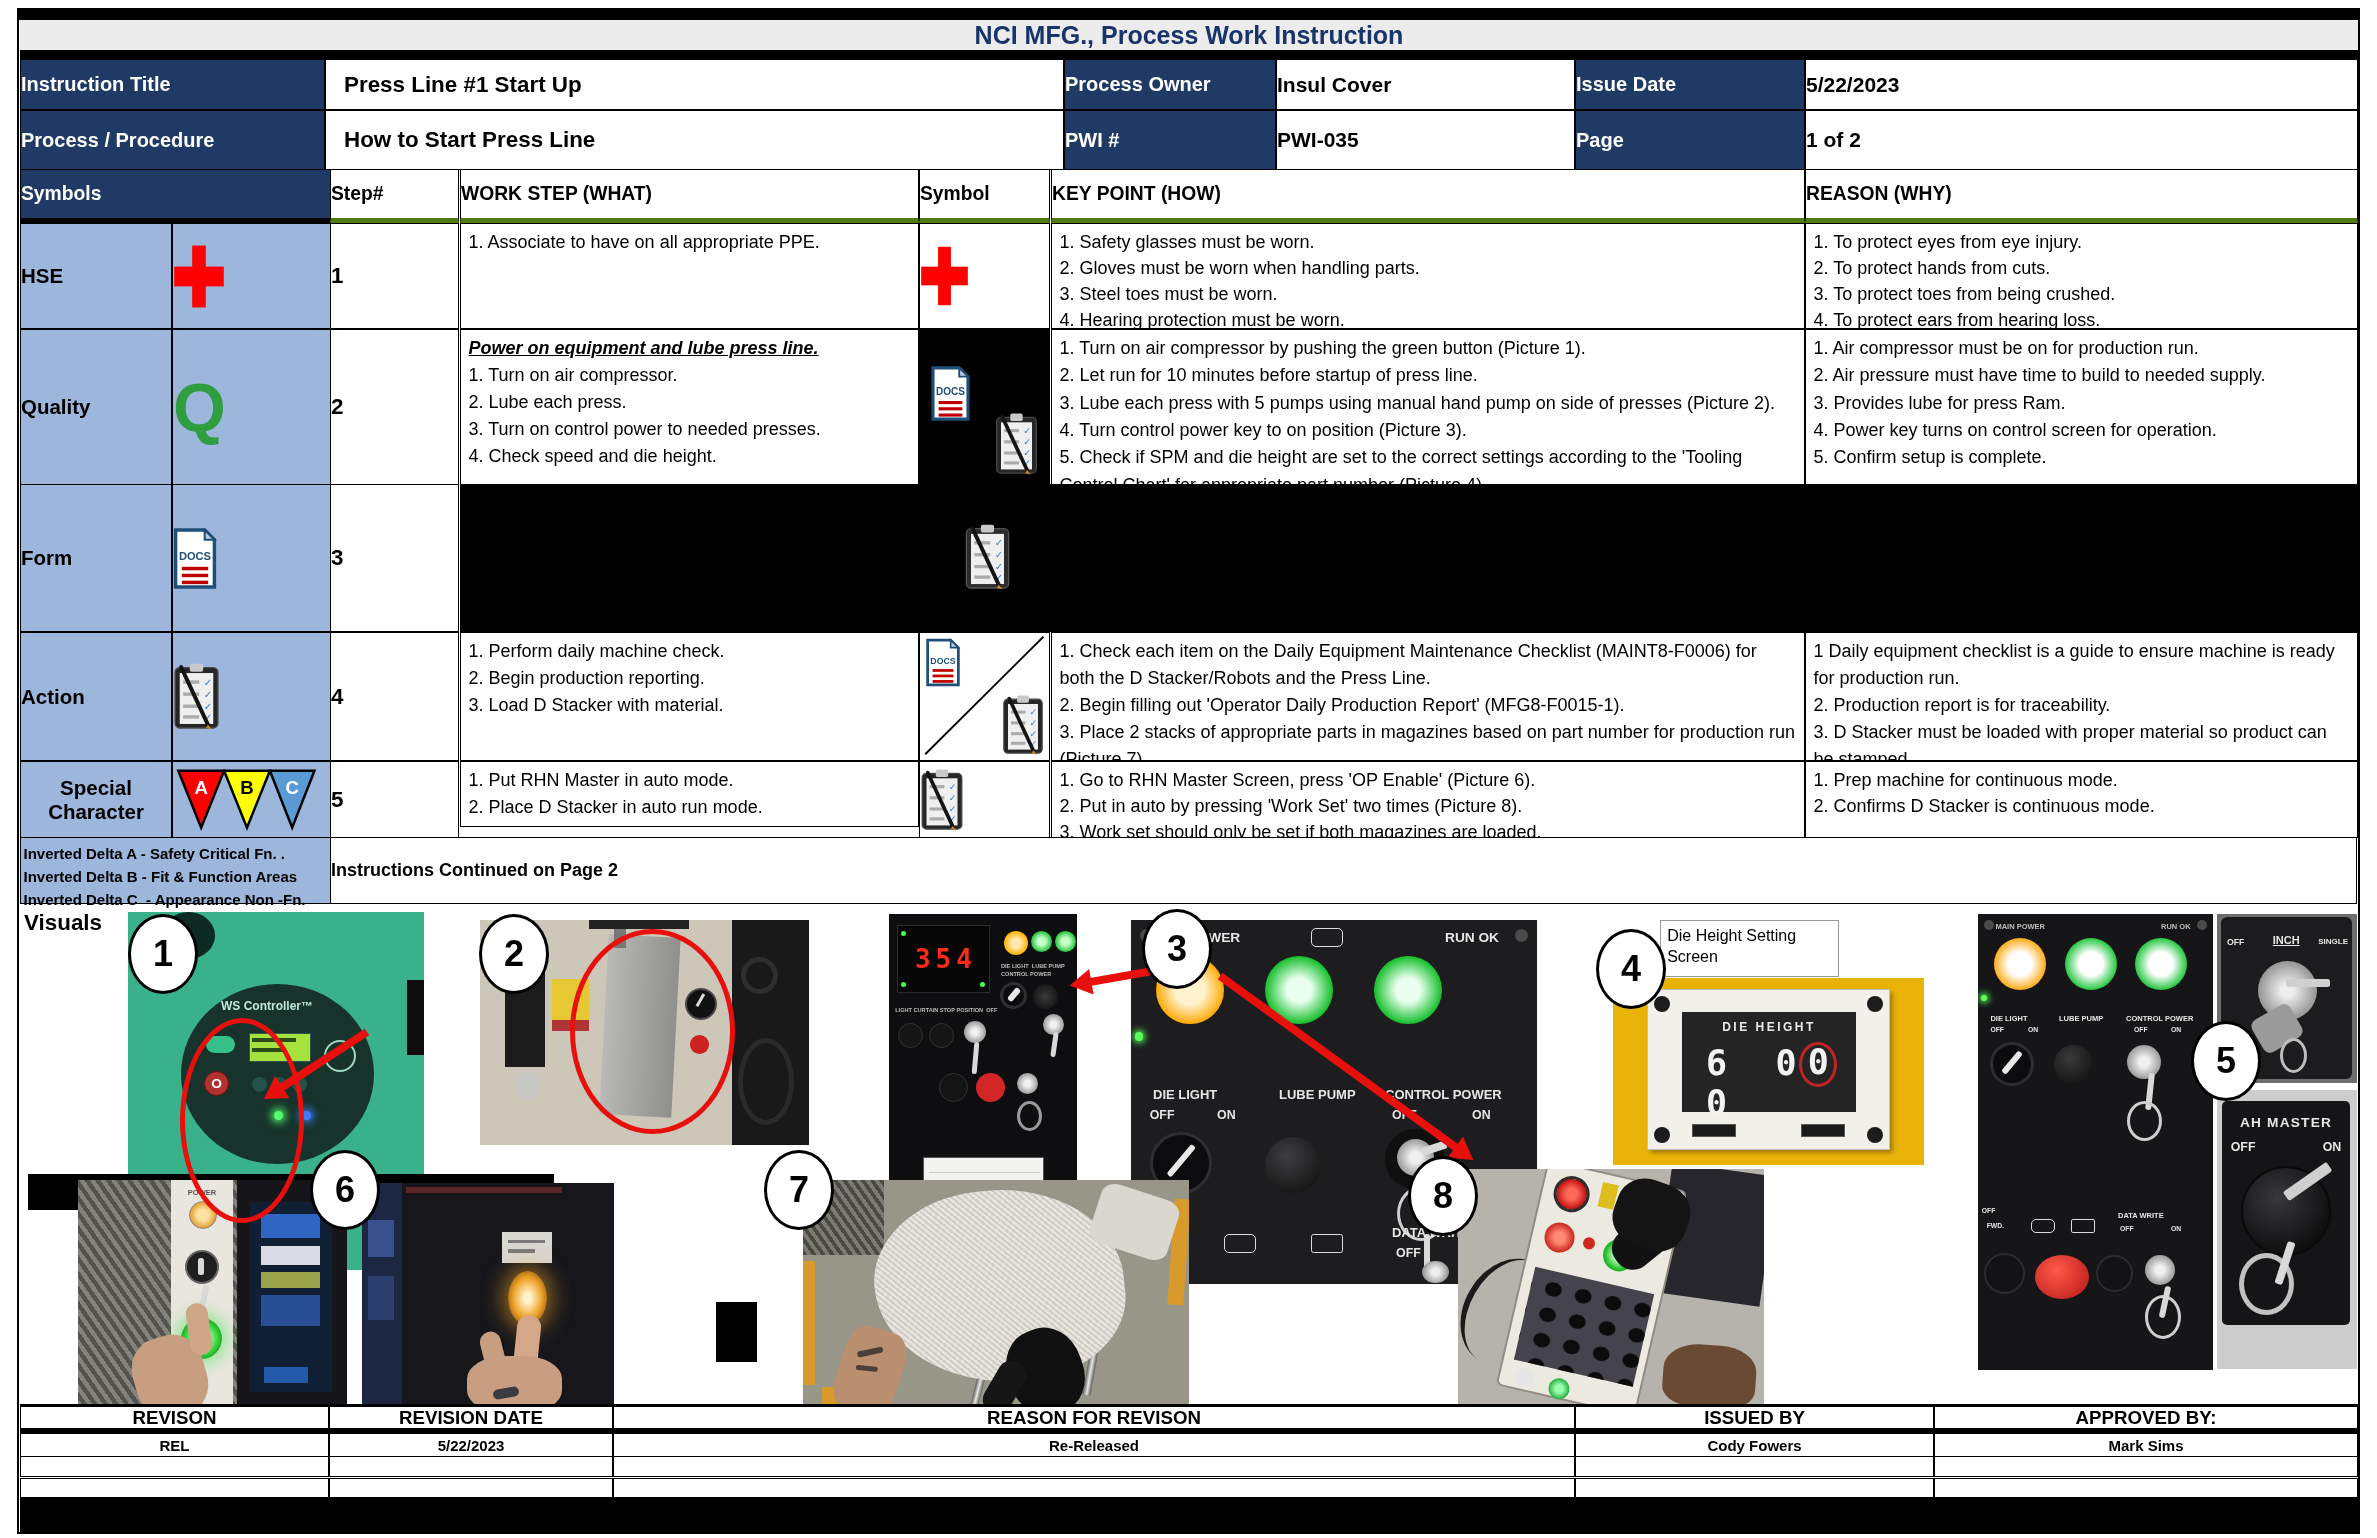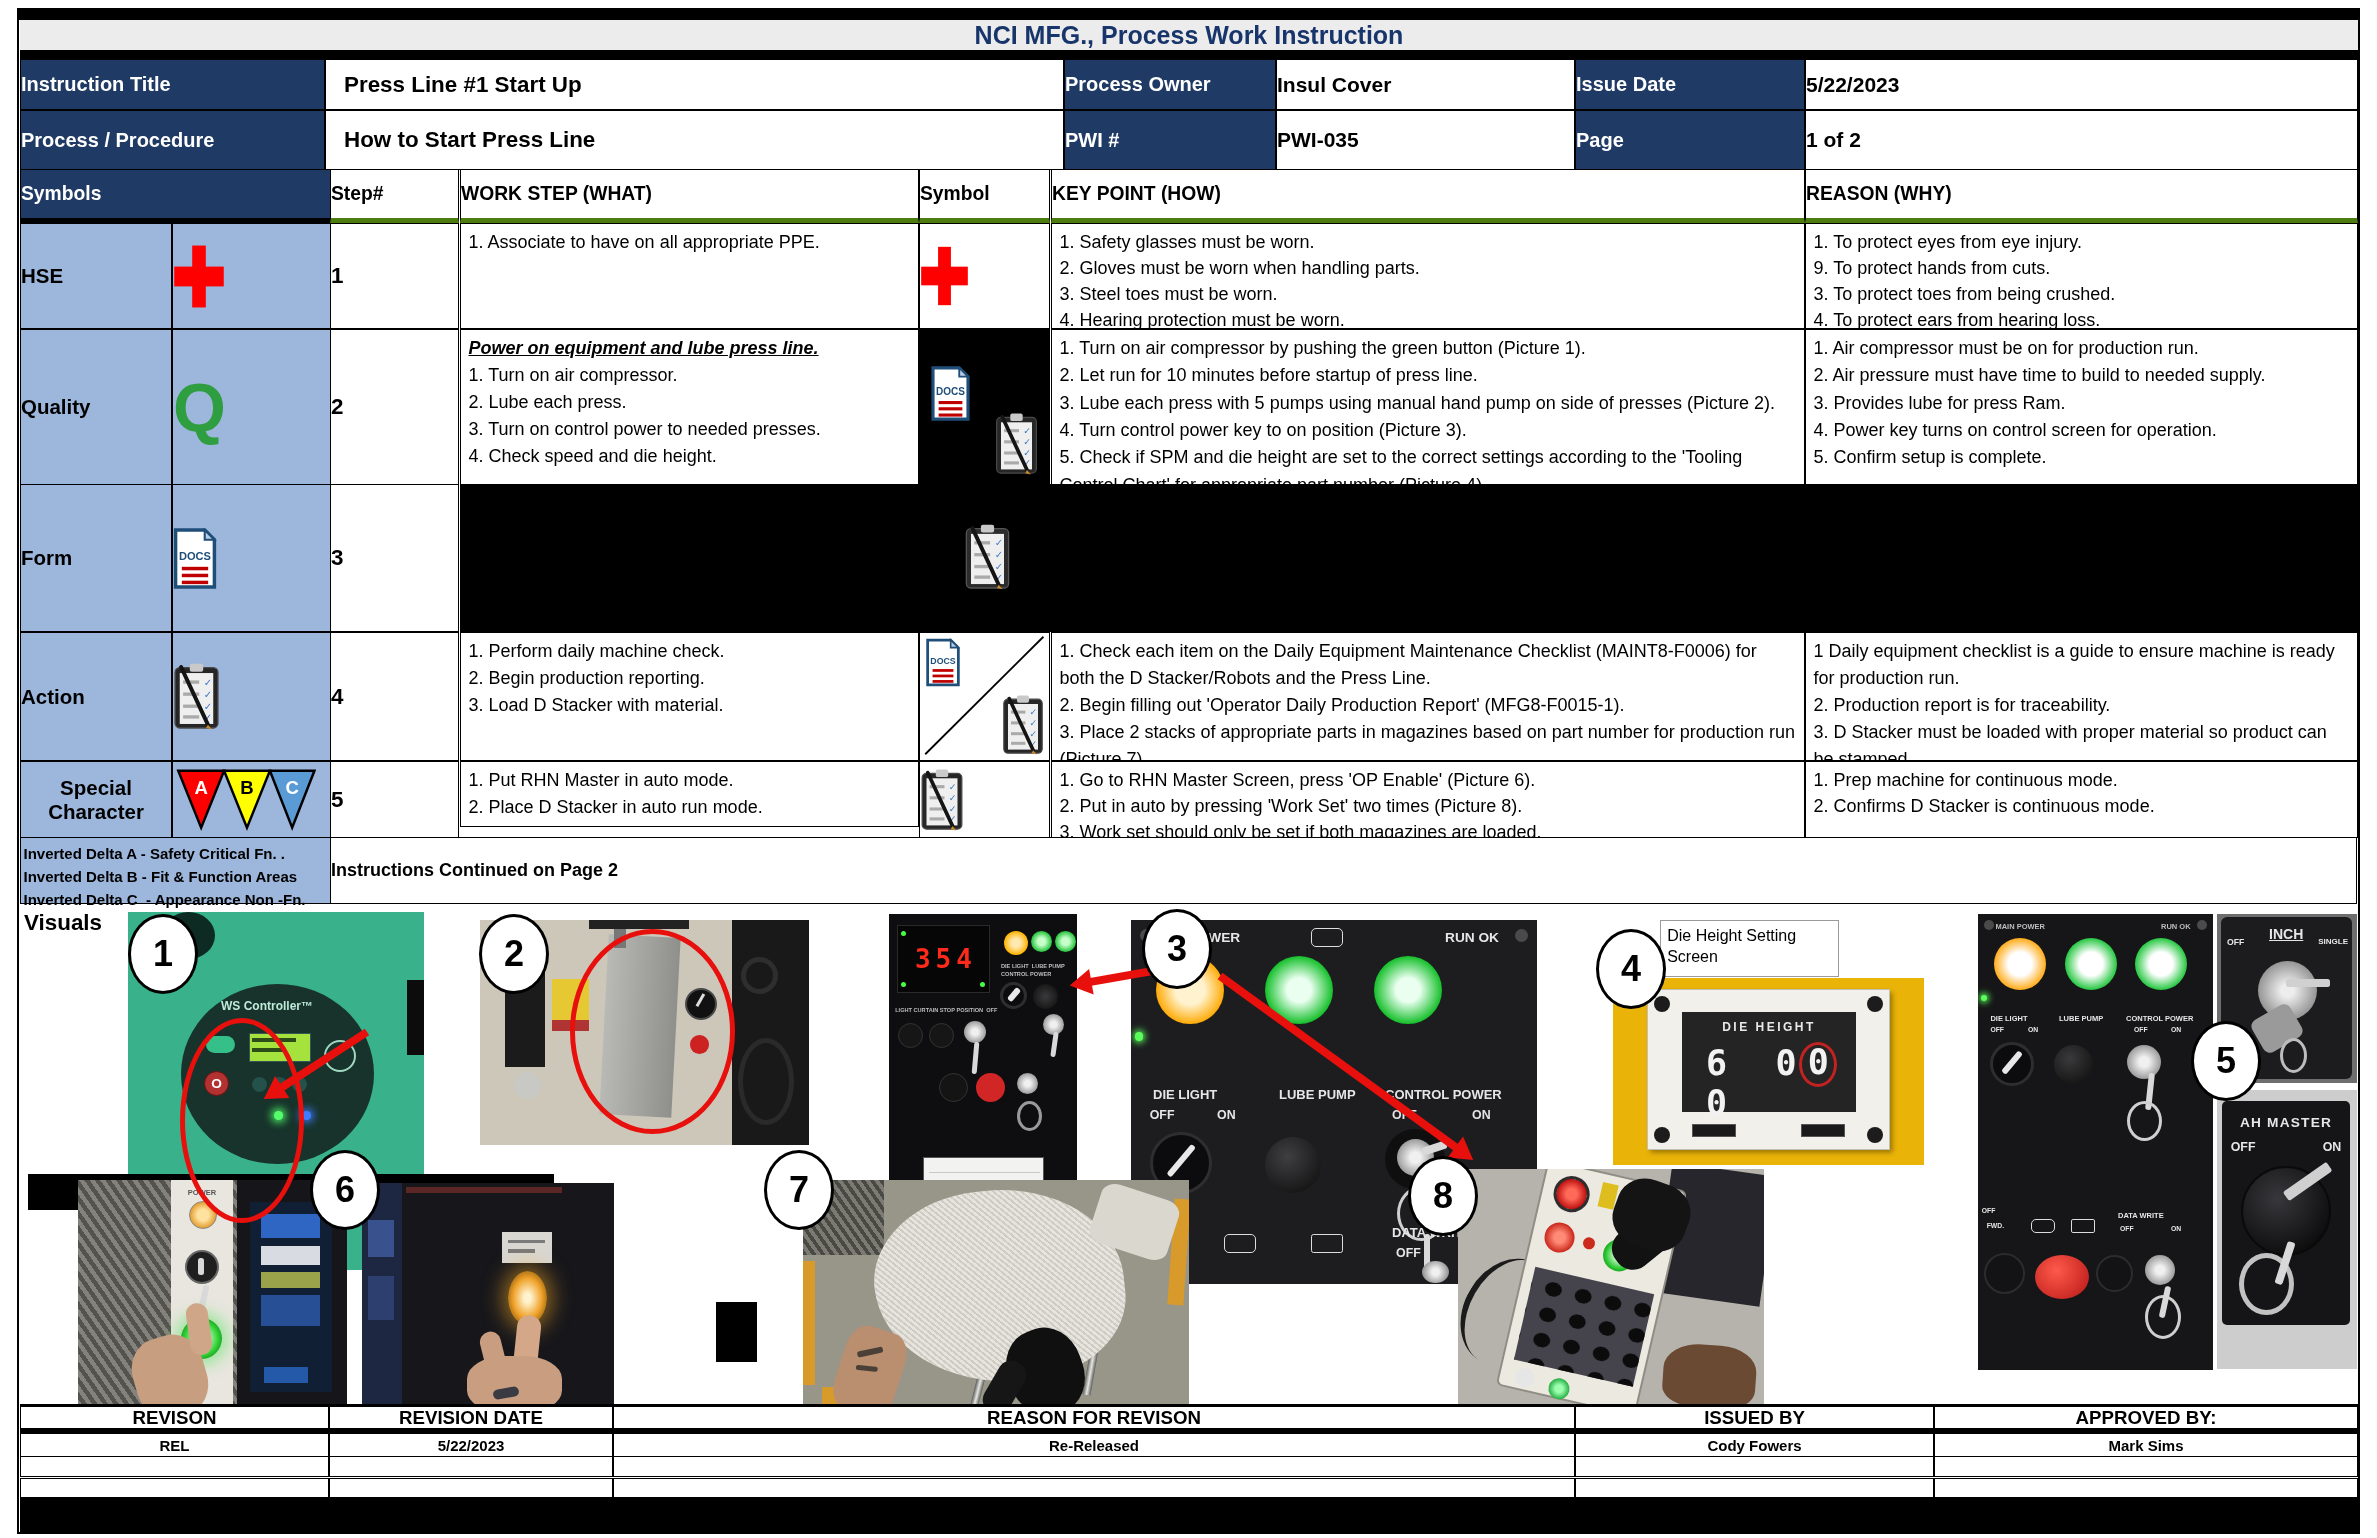--- a/index.html
+++ b/index.html
@@ -132,21 +132,21 @@
       </svg>
   </div>
   <div class="cell txtcell" style="left:1051px;top:223px;width:754px;height:106px;line-height:1.45;">
       <div class="li-item">1. Safety glasses must be worn.</div>
       <div class="li-item">2. Gloves must be worn when handling parts.</div>
       <div class="li-item">3. Steel toes must be worn.</div>
       <div class="li-item">4. Hearing protection must be worn.</div>
     </div>
   <div class="cell txtcell" style="left:1805px;top:223px;width:553px;height:106px;line-height:1.45;">
       <div class="li-item">1. To protect eyes from eye injury.</div>
-      <div class="li-item">9. To protect hands from cuts.</div>
+      <div class="li-item">2. To protect hands from cuts.</div>
       <div class="li-item">3. To protect toes from being crushed.</div>
       <div class="li-item">4. To protect ears from hearing loss.</div>
     </div>
 
   <div class="cell blue cat" style="left:20px;top:329px;width:152px;height:156px;">
       <span>Quality</span>
     </div>
   <div class="cell blue" style="left:172px;top:329px;width:159px;height:156px;">
     <span style="color:#2f9e41;font-weight:bold;font-size:68px;">Q</span>
   </div>
@@ -524,21 +524,21 @@
     <div class="abs" style="left:6.2px;top:339px;width:41px;height:41px;background:#131315;border:2.5px solid #2c2c2e;border-radius:50%;"></div>
     <div class="abs" style="left:57px;top:341px;width:54px;height:44px;background:radial-gradient(circle at 40% 35%,#ff5a4a,#b51515);border-radius:50%;"></div>
     <div class="abs" style="left:118px;top:341px;width:37px;height:37px;background:#131315;border:2.5px solid #2c2c2e;border-radius:50%;"></div>
     <div class="keycirc" style="left:167px;top:341px;width:30px;height:30px;"></div>
     <div class="keyring" style="left:167px;top:381px;width:36px;height:44px;"></div>
     <div class="keyblade" style="left:184px;top:372px;width:5.6px;height:32px;transform:rotate(12deg);"></div>
   </div>
 
   <div class="photo" style="left:2217px;top:914px;width:140px;height:169px;background:#6e6e6e;">
     <div class="abs" style="left:3.7px;top:2.5px;width:131px;height:162px;background:#1c1c1e;border-radius:6.2px;">
-      <div class="txtw" style="left:50%;top:9px;transform:translateX(-50%);font-size:14px;text-decoration:underline;">INCH</div>
+      <div class="txtw" style="left:50%;top:17px;transform:translateX(-50%);font-size:11px;text-decoration:underline;">INCH</div>
       <div class="txtw" style="left:6.2px;top:20px;font-size:8.7px;">OFF</div>
       <div class="txtw" style="right:3.7px;top:20px;font-size:8px;">SINGLE</div>
       <div class="keycirc" style="left:37px;top:44px;width:59px;height:59px;background:radial-gradient(circle,#ededed 15%,#7e7e7e 85%);"></div>
       <div class="keyblade" style="left:65px;top:62px;width:44px;height:8px;background:#d0d0d0;"></div>
       <div class="abs" style="left:34px;top:93px;width:44px;height:37px;background:#9a9a9a;border-radius:7.5px;transform:rotate(-30deg);"></div>
       <div class="keyring" style="left:59px;top:121px;width:27px;height:35px;border-color:#bdbdbd;"></div>
     </div>
   </div>
 
   <div class="photo" style="left:2217px;top:1090px;width:140px;height:279px;background:#cdcdcd;">

